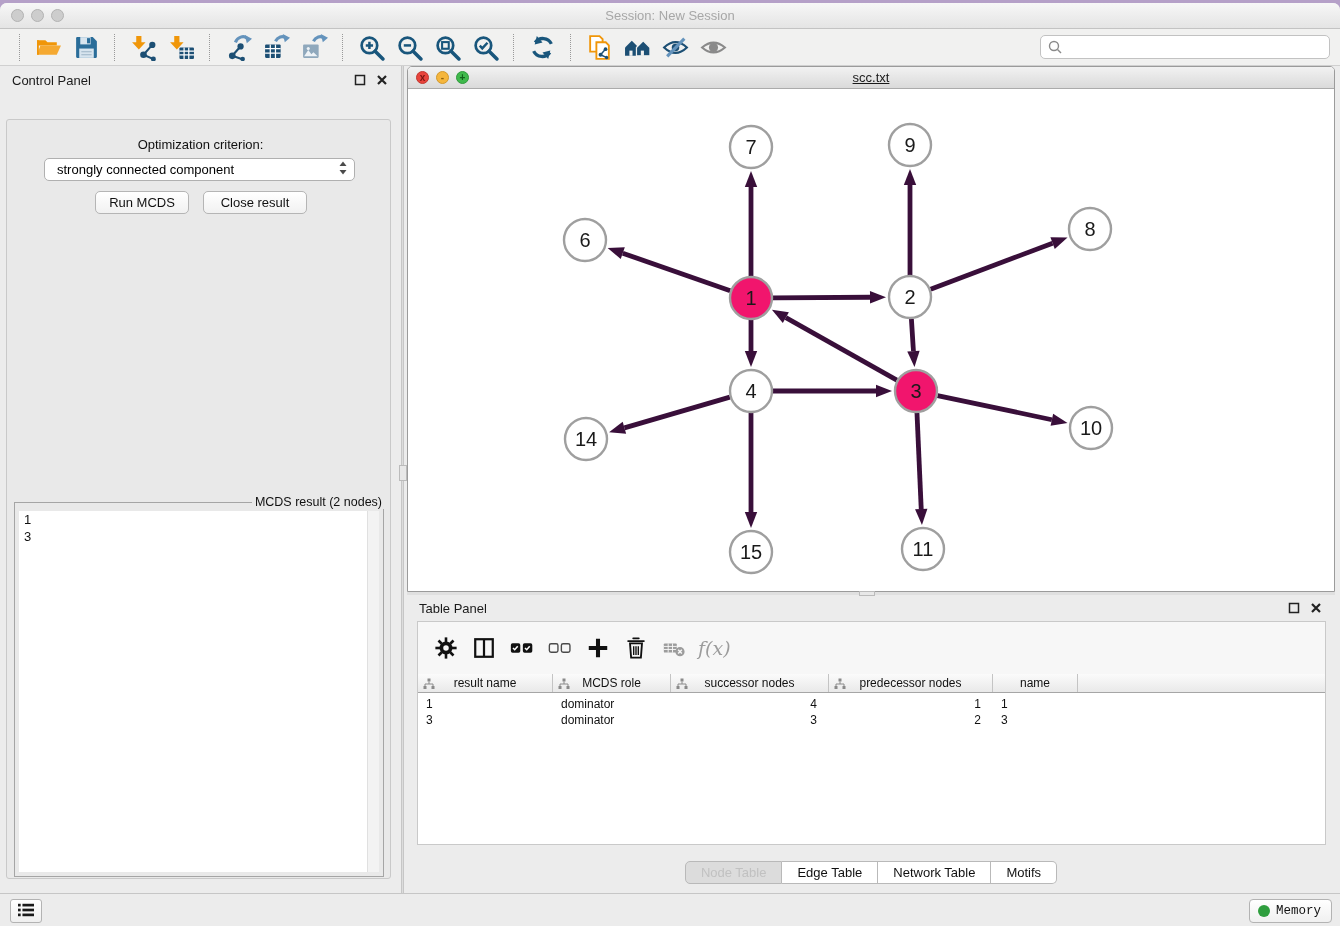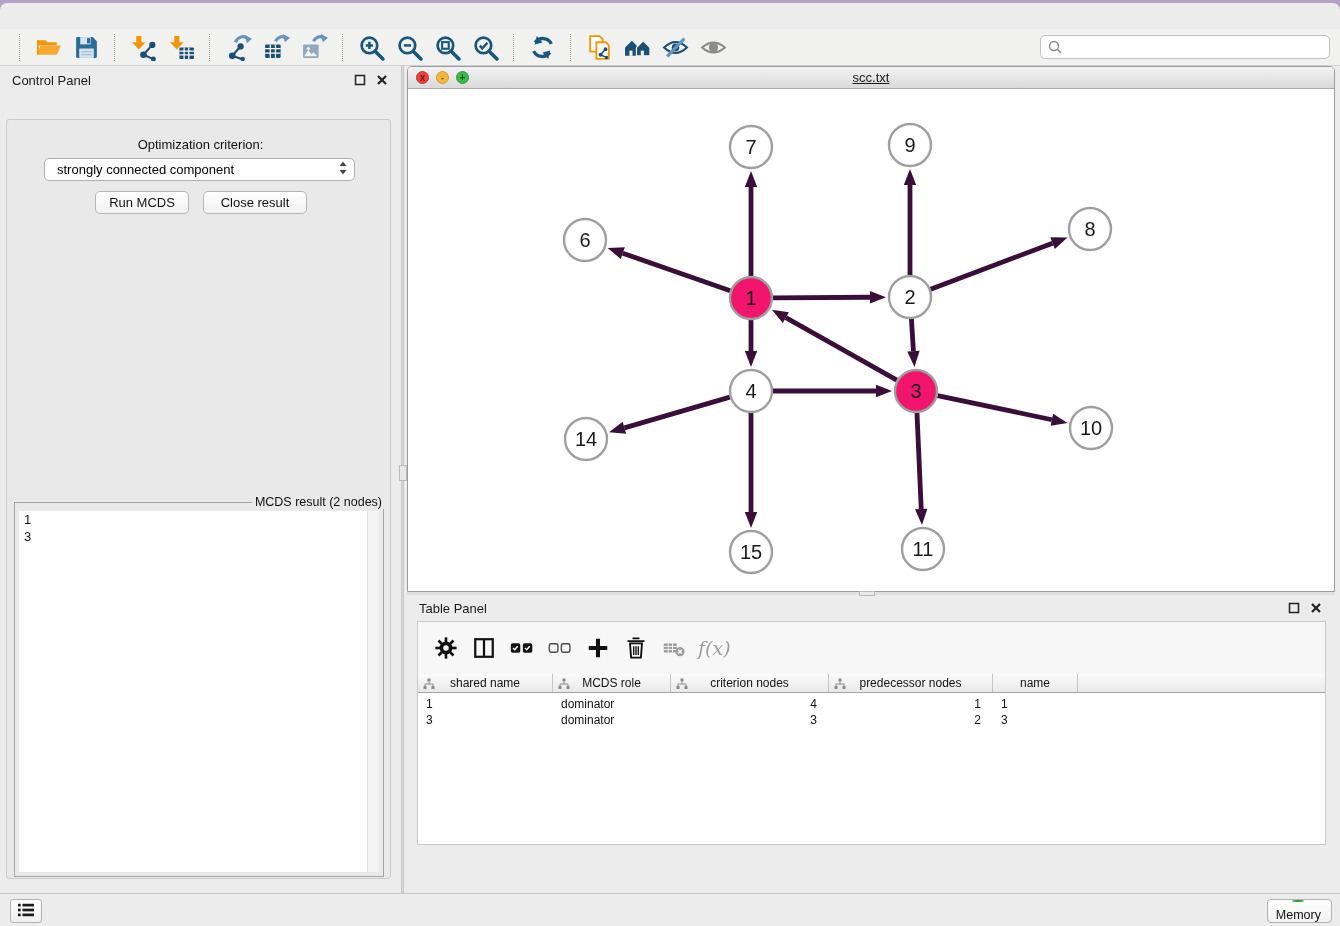--- a/index.html
+++ b/index.html
@@ -106,29 +106,37 @@
 
   
   .statusbar { position: absolute; left: 0; bottom: 0; width: 100%; height: 33px; background: #ececec;
     border-top: 1px solid #c6c6c6; }
   .sb-left-btn { position: absolute; left: 10px; top: 5px; width: 32px; height: 24px;
     background: linear-gradient(#fff, #efefef); border: 1px solid #b3b3b3; border-radius: 3px;
     display: flex; align-items: center; justify-content: center; cursor: pointer; }
   .memory-btn { position: absolute; right: 8px; top: 5px; height: 24px; padding: 0 10px 0 8px;
     background: linear-gradient(#fff, #f0f0f0); border: 1px solid #b3b3b3; border-radius: 4px;
     display: flex; align-items: center; gap: 6px; font-size: 12.5px; color: #111; cursor: pointer;
-    font-family: Liberation Sans, sans-serif; flex-direction: column; }
+    font-family: Liberation Mono, monospace; }
   .mem-dot { width: 12px; height: 12px; border-radius: 50%; background: #2f9e3e; display: inline-block; }
 </style>
 </head>
 <body>
 
 <div class="app">
   <div class="win-bg"></div>
 
+  <div class="titlebar">
+    <div class="traffic">
+      <span class="tl gray"></span>
+      <span class="tl gray"></span>
+      <span class="tl gray"></span>
+    </div>
+    <div class="win-title">Session: New Session</div>
+  </div>
 
   <div class="toolbar">
     <div class="tb-items" id="tb-items">
         <div class="tb-sep"></div>
         <button class="tb-btn">
           <span class="tb-ic">
             <svg viewBox="0 0 26 26">
               <path d="M2 6h8l2 2h9v3H2z" fill="#f09609"></path>
               <path d="M2 20l3.2-9H25l-4 9z" fill="#f5a931"></path>
               <path d="M2.8 20V6" stroke="#f09609" stroke-width="1.8"></path>
@@ -569,37 +577,37 @@
           </button>
         </div>
       <div class="thead" id="table-head">
           <div class="th" style="width: 135px;"><span class="th-ic"><svg viewBox="0 0 12 12">
                 <g fill="#8a8a8a">
                   <rect x="4.5" y="0.5" width="3" height="3"></rect>
                   <rect x="0.5" y="8" width="3" height="3"></rect>
                   <rect x="8.5" y="8" width="3" height="3"></rect>
                 </g>
                 <path d="M6 3.5V6M2 8V6h8v2" stroke="#8a8a8a" fill="none" stroke-width="1"></path>
-              </svg></span><span class="th-label">shared name</span></div>
+              </svg></span><span class="th-label">result name</span></div>
           <div class="th" style="width: 118px;"><span class="th-ic"><svg viewBox="0 0 12 12">
                 <g fill="#8a8a8a">
                   <rect x="4.5" y="0.5" width="3" height="3"></rect>
                   <rect x="0.5" y="8" width="3" height="3"></rect>
                   <rect x="8.5" y="8" width="3" height="3"></rect>
                 </g>
                 <path d="M6 3.5V6M2 8V6h8v2" stroke="#8a8a8a" fill="none" stroke-width="1"></path>
               </svg></span><span class="th-label">MCDS role</span></div>
           <div class="th" style="width: 158px;"><span class="th-ic"><svg viewBox="0 0 12 12">
                 <g fill="#8a8a8a">
                   <rect x="4.5" y="0.5" width="3" height="3"></rect>
                   <rect x="0.5" y="8" width="3" height="3"></rect>
                   <rect x="8.5" y="8" width="3" height="3"></rect>
                 </g>
                 <path d="M6 3.5V6M2 8V6h8v2" stroke="#8a8a8a" fill="none" stroke-width="1"></path>
-              </svg></span><span class="th-label">criterion nodes</span></div>
+              </svg></span><span class="th-label">successor nodes</span></div>
           <div class="th" style="width: 164px;"><span class="th-ic"><svg viewBox="0 0 12 12">
                 <g fill="#8a8a8a">
                   <rect x="4.5" y="0.5" width="3" height="3"></rect>
                   <rect x="0.5" y="8" width="3" height="3"></rect>
                   <rect x="8.5" y="8" width="3" height="3"></rect>
                 </g>
                 <path d="M6 3.5V6M2 8V6h8v2" stroke="#8a8a8a" fill="none" stroke-width="1"></path>
               </svg></span><span class="th-label">predecessor nodes</span></div>
           <div class="th" style="width: 85px;"><span class="th-label">name</span></div>
         </div>
@@ -613,20 +621,26 @@
           </div>
           <div class="tr">
             <div class="td" style="width: 135px; text-align: left;">3</div>
             <div class="td" style="width: 118px; text-align: left;">dominator</div>
             <div class="td" style="width: 158px; text-align: right;">3</div>
             <div class="td" style="width: 164px; text-align: right;">2</div>
             <div class="td" style="width: 85px; text-align: left;">3</div>
           </div>
         </div>
     </div>
+    <div class="tp-tabs" id="tp-tabs">
+        <button class="tab active">Node Table</button>
+        <button class="tab">Edge Table</button>
+        <button class="tab">Network Table</button>
+        <button class="tab">Motifs</button>
+      </div>
   </div>
 
   <div class="statusbar">
     <button class="sb-left-btn">
       <span>
         <svg viewBox="0 0 22 18" width="20" height="16">
             <g fill="#1a1a1a">
               <rect x="2" y="2" width="3" height="3"></rect>
               <rect x="7" y="2" width="13" height="3"></rect>
               <rect x="2" y="7.5" width="3" height="3"></rect>

